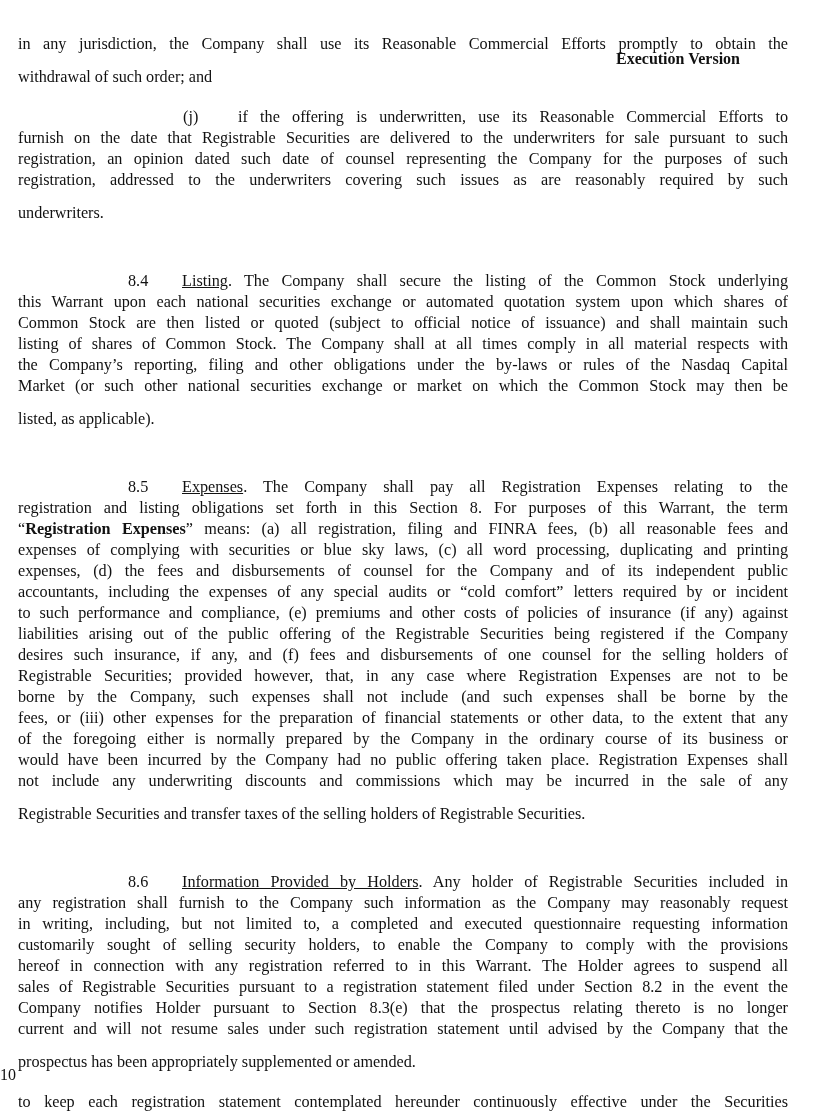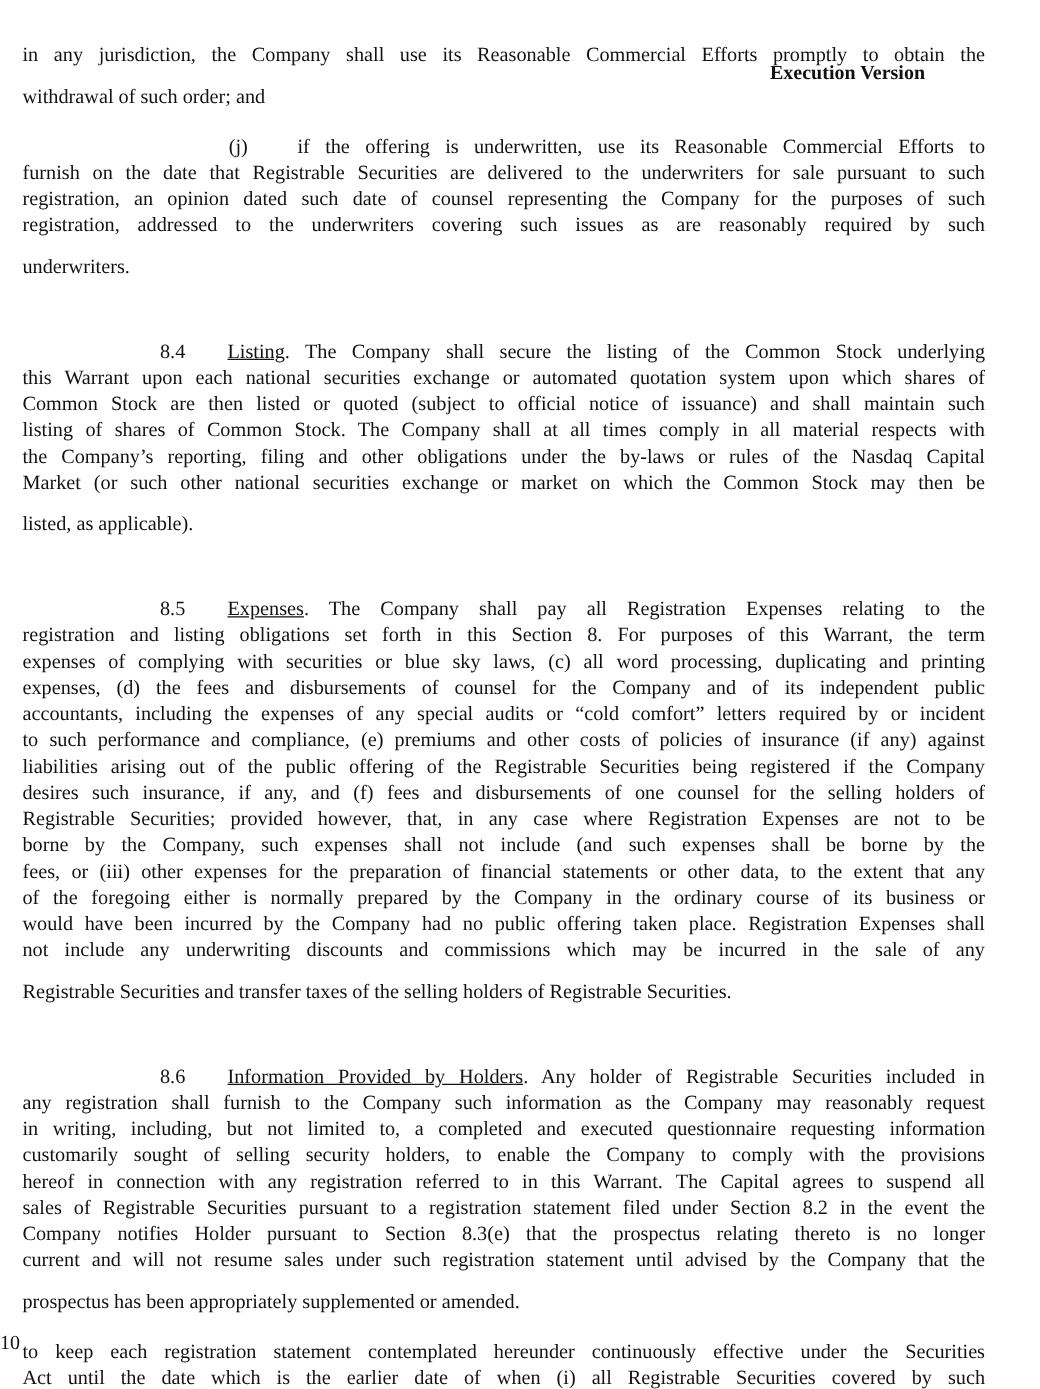--- a/index.html
+++ b/index.html
@@ -46,20 +46,21 @@
     <span class="line">listing of shares of Common Stock. The Company shall at all times comply in all material respects with</span>
     <span class="line">the Company’s reporting, filing and other obligations under the by-laws or rules of the Nasdaq Capital</span>
     <span class="line">Market (or such other national securities exchange or market on which the Common Stock may then be</span>
     <span class="line last">listed, as applicable).</span>
   </div>
   <div class="gap"></div>
 
   <div id="sec85">
     <span class="line first"><span class="num">8.5</span><span class="u">Expenses</span><span>. The Company shall pay all Registration Expenses relating to the</span></span>
   <span class="line">registration and listing obligations set forth in this Section 8. For purposes of this Warrant, the term</span>
+      <span class="line">“<b>Registration Expenses</b>” means: (a) all registration, filing and FINRA fees, (b) all reasonable fees and</span>
       <span class="line">expenses of complying with securities or blue sky laws, (c) all word processing, duplicating and printing</span>
       <span class="line">expenses, (d) the fees and disbursements of counsel for the Company and of its independent public</span>
       <span class="line">accountants, including the expenses of any special audits or “cold comfort” letters required by or incident</span>
       <span class="line">to such performance and compliance, (e) premiums and other costs of policies of insurance (if any) against</span>
       <span class="line">liabilities arising out of the public offering of the Registrable Securities being registered if the Company</span>
       <span class="line">desires such insurance, if any, and (f) fees and disbursements of one counsel for the selling holders of</span>
       <span class="line">Registrable Securities; provided however, that, in any case where Registration Expenses are not to be</span>
       <span class="line">borne by the Company, such expenses shall not include (and such expenses shall be borne by the</span>
       <span class="line">fees, or (iii) other expenses for the preparation of financial statements or other data, to the extent that any</span>
       <span class="line">of the foregoing either is normally prepared by the Company in the ordinary course of its business or</span>
@@ -67,21 +68,21 @@
       <span class="line">not include any underwriting discounts and commissions which may be incurred in the sale of any</span>
       <span class="line last">Registrable Securities and transfer taxes of the selling holders of Registrable Securities.</span>
     </div>
   <div class="gap"></div>
 
   <div id="sec86">
     <span class="line first"><span class="num">8.6</span><span class="u">Information Provided by Holders</span><span>. Any holder of Registrable Securities included in</span></span>
   <span class="line">any registration shall furnish to the Company such information as the Company may reasonably request</span>
       <span class="line">in writing, including, but not limited to, a completed and executed questionnaire requesting information</span>
       <span class="line">customarily sought of selling security holders, to enable the Company to comply with the provisions</span>
-      <span class="line">hereof in connection with any registration referred to in this Warrant. The Capital agrees to suspend all</span>
+      <span class="line">hereof in connection with any registration referred to in this Warrant. The Holder agrees to suspend all</span>
       <span class="line">sales of Registrable Securities pursuant to a registration statement filed under Section 8.2 in the event the</span>
       <span class="line">Company notifies Holder pursuant to Section 8.3(e) that the prospectus relating thereto is no longer</span>
       <span class="line">current and will not resume sales under such registration statement until advised by the Company that the</span>
       <span class="line last">prospectus has been appropriately supplemented or amended.</span>
     </div>
   <div class="gap"></div>
 
   <div id="sec87">
   <span class="line">to keep each registration statement contemplated hereunder continuously effective under the Securities</span>
       <span class="line">Act until the date which is the earlier date of when (i) all Registrable Securities covered by such</span>

